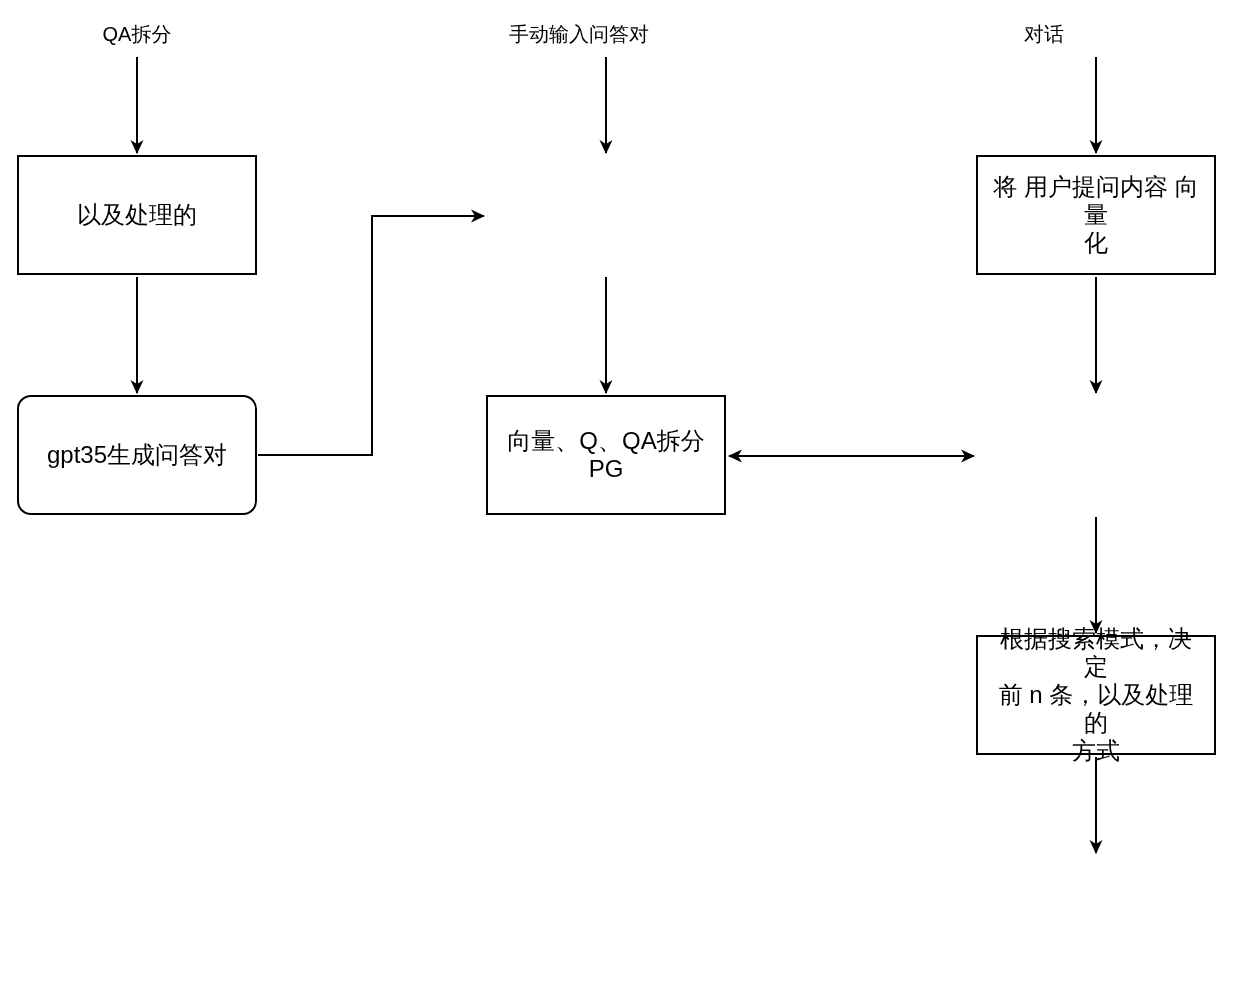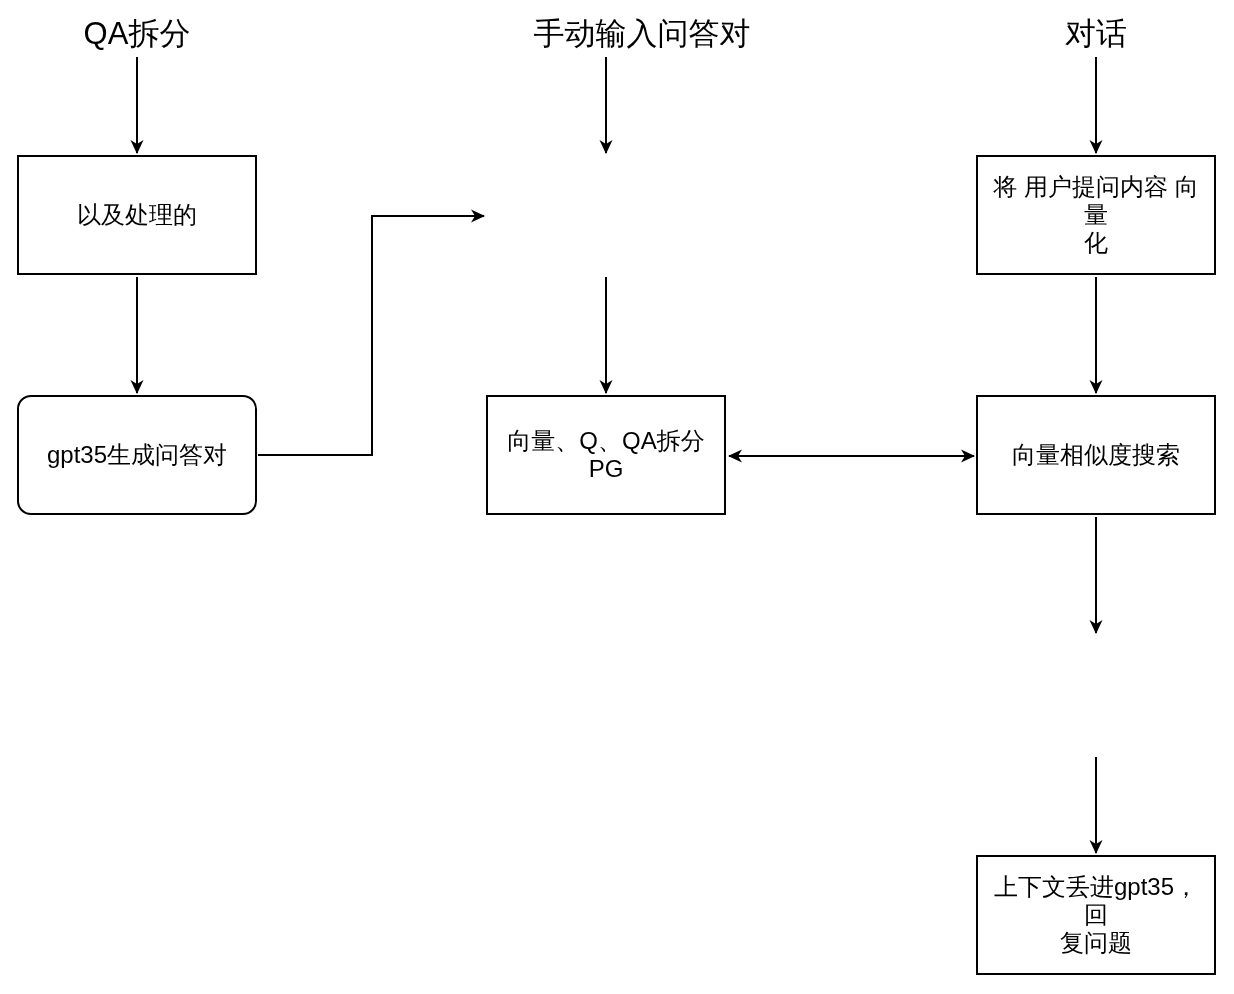--- a/index.html
+++ b/index.html
@@ -42,38 +42,38 @@
     text-align: center;
     font-size: 24px;
     line-height: 28px;
     white-space: pre-line;
     padding: 0 11px;
   }
   .flow-label {
     position: absolute;
     transform: translateX(-50%);
     color: #000000;
-    font-size: 31px;
+    font-size: 20px;
     line-height: 28px;
     white-space: nowrap;
     text-align: center;
   }
   
   .pos-text-segment      { left: 17px;  top: 155px; }
   .pos-gpt35-generate    { left: 17px;  top: 395px; border-radius: 14px; }
   .pos-vectorize-q       { left: 486px; top: 155px; }
   .pos-store-pg          { left: 486px; top: 395px; }
   .pos-vectorize-user    { left: 976px; top: 155px; }
   .pos-similarity-search { left: 976px; top: 395px; }
   .pos-search-mode       { left: 976px; top: 635px; }
   .pos-gpt35-answer      { left: 976px; top: 855px; }
   
   .pos-label-qa-split     { left: 137px;  top: 20px; }
-  .pos-label-manual-input { left: 642px;  top: 20px; }
-  .pos-label-dialog       { left: 1096px; top: 20px; }
+  .pos-label-manual-input { left: 579px;  top: 20px; }
+  .pos-label-dialog       { left: 1044px; top: 20px; }
 </style>
 </head>
 <body>
 
 <div class="canvas">
 
   <svg class="edge-layer" width="1234" height="994" viewBox="0 0 1234 994" xmlns="http://www.w3.org/2000/svg">
     <defs>
       <marker id="arrowhead" viewBox="0 0 16 16" refX="13" refY="8" markerWidth="16" markerHeight="16" orient="auto-start-reverse" markerUnits="userSpaceOnUse">
         <path d="M0,1.5 L14,8 L0,14.5 L4,8 Z" fill="#000000"></path>
@@ -95,17 +95,17 @@
   <div class="flow-label pos-label-qa-split">QA拆分</div>
   <div class="flow-label pos-label-manual-input">手动输入问答对</div>
   <div class="flow-label pos-label-dialog">对话</div>
 
   <div class="node pos-text-segment">以及处理的</div>
   <div class="node pos-gpt35-generate">gpt35生成问答对</div>
   <div class="node pos-store-pg">向量、Q、QA拆分
 PG</div>
   <div class="node pos-vectorize-user">将 用户提问内容 向量
 化</div>
-  <div class="node pos-similarity-search">向量相似度搜索</div>
-  <div class="node pos-gpt35-answer">上下文丢进gpt35，回
-复问题</div>
+  <div class="node pos-search-mode">根据搜索模式，决定
+前 n 条，以及处理的
+方式</div>
 
 </div>
 
 </body></html>

